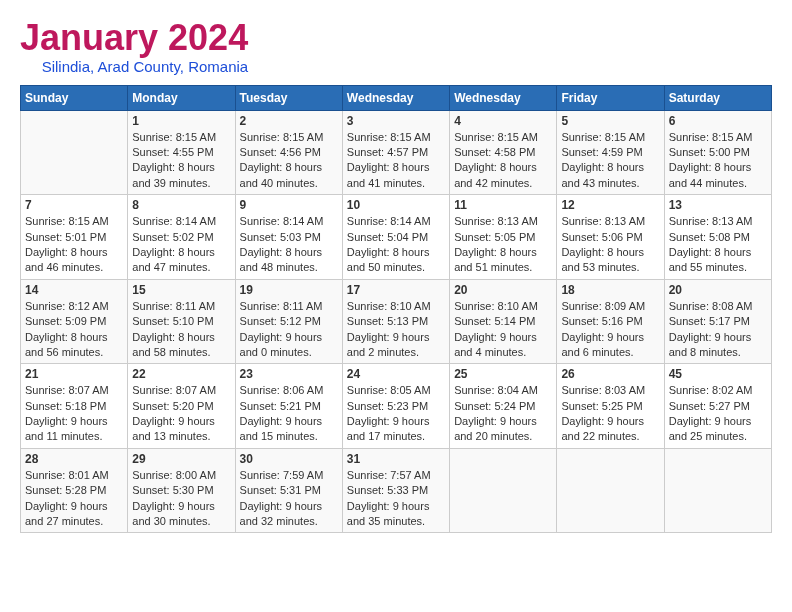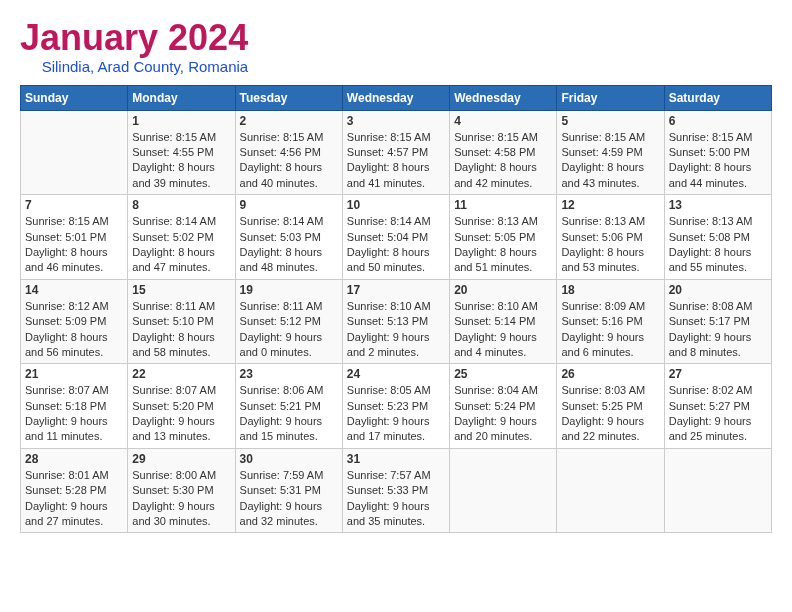--- a/index.html
+++ b/index.html
@@ -229,21 +229,21 @@
           </td>
           <td>
             <span class="day-number">25</span>
             <div class="day-info">Sunrise: 8:04 AM<br>Sunset: 5:24 PM<br>Daylight: 9 hours<br>and 20 minutes.</div>
           </td>
           <td>
             <span class="day-number">26</span>
             <div class="day-info">Sunrise: 8:03 AM<br>Sunset: 5:25 PM<br>Daylight: 9 hours<br>and 22 minutes.</div>
           </td>
           <td>
-            <span class="day-number">27</span>
+            <span class="day-number">45</span>
             <div class="day-info">Sunrise: 8:02 AM<br>Sunset: 5:27 PM<br>Daylight: 9 hours<br>and 25 minutes.</div>
           </td>
         </tr>
         <tr>
           <td>
             <span class="day-number">28</span>
             <div class="day-info">Sunrise: 8:01 AM<br>Sunset: 5:28 PM<br>Daylight: 9 hours<br>and 27 minutes.</div>
           </td>
           <td>
             <span class="day-number">29</span>

